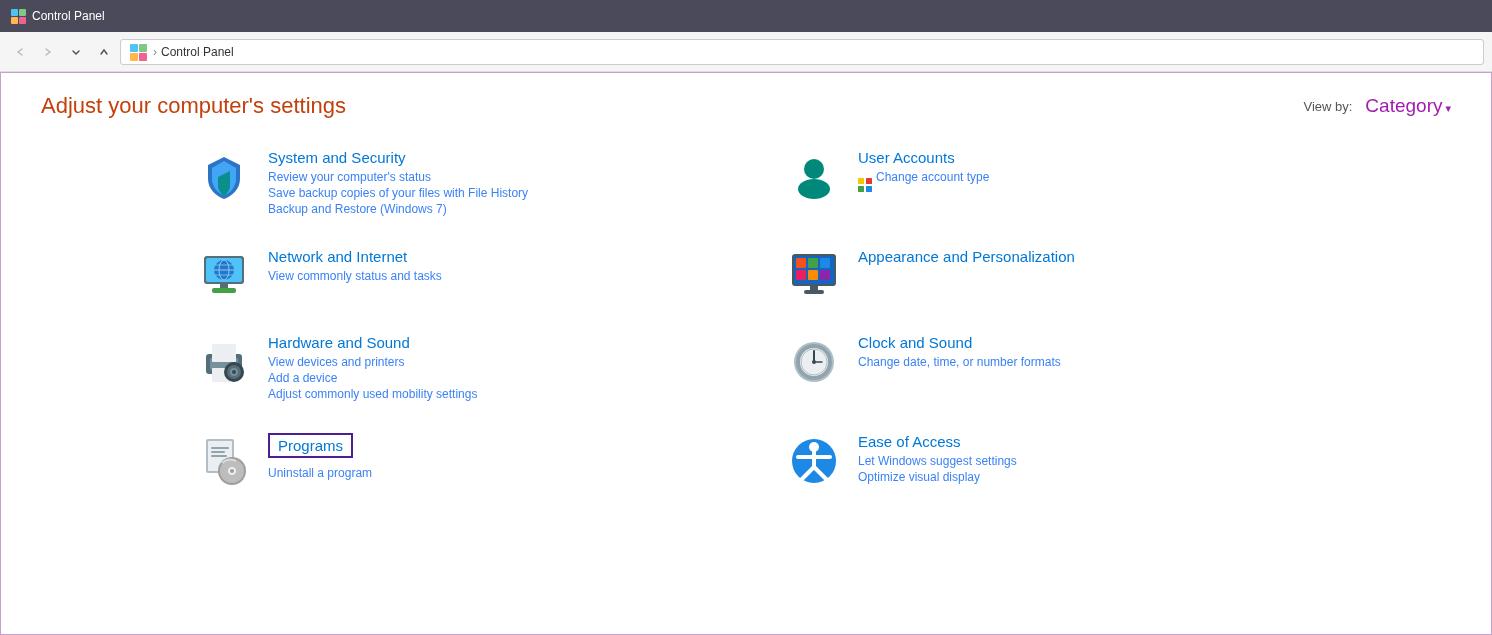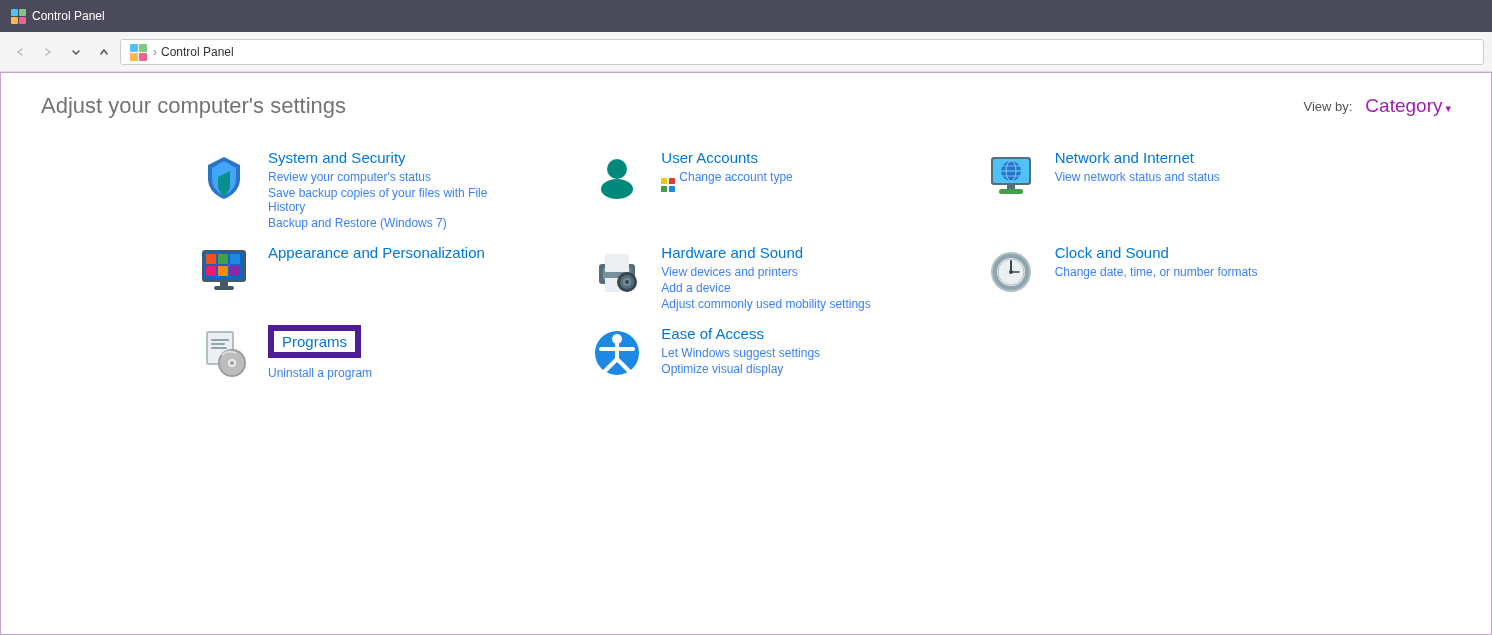--- a/index.html
+++ b/index.html
@@ -78,21 +78,21 @@
     }
 
     .header-row {
       display: flex;
       align-items: center;
       justify-content: space-between;
       margin-bottom: 30px;
     }
     .page-title {
       font-size: 22px;
-      color: #737373;
+      color: #c2410c;
       font-weight: 300;
     }
     .view-by {
       display: flex;
       align-items: center;
       gap: 13px;
       font-size: 13px;
       color: #555;
     }
     .view-by-dropdown {
@@ -102,22 +102,22 @@
       background: none;
       border: none;
       display: flex;
       align-items: center;
       gap: 3px;
     }
 
     
     .categories-grid {
       display: grid;
-      grid-template-columns: 1fr 1fr 1fr;
-      gap: 12px 80px;
+      grid-template-columns: 1fr 1fr;
+      gap: 30px 80px;
       max-width: 1100px;
       margin: 0 auto;
     }
 
     .category-item {
       display: flex;
       align-items: flex-start;
       gap: 16px;
       cursor: pointer;
     }
@@ -280,21 +280,21 @@
           <line x1="17" y1="15" x2="35" y2="15" stroke="#90caf9" stroke-width="0.8"></line>
           <line x1="17" y1="25" x2="35" y2="25" stroke="#90caf9" stroke-width="0.8"></line>
 
           <rect x="22" y="34" width="8" height="4" fill="#546e7a"></rect>
 
           <rect x="14" y="38" width="24" height="5" rx="2" fill="#43a047"></rect>
         </svg>
       </div>
       <div class="cat-content">
         <a class="cat-title">Network and Internet</a>
-        <a class="cat-link">View network status and status</a>
+        <a class="cat-link">View commonly status and tasks</a>
       </div>
     </div>
 
     <div class="category-item">
       <div class="cat-icon">
         <svg width="52" height="52" viewBox="0 0 52 52">
 
           <rect x="4" y="4" width="44" height="32" rx="3" fill="#455a64"></rect>
           <rect x="6" y="6" width="40" height="28" rx="2" fill="#1565c0"></rect>
 
@@ -373,21 +373,21 @@
 
           <circle cx="34" cy="36" r="14" fill="#9e9e9e"></circle>
           <circle cx="34" cy="36" r="12" fill="#bdbdbd"></circle>
           <circle cx="34" cy="36" r="4" fill="#eceff1"></circle>
           <circle cx="34" cy="36" r="2" fill="#9e9e9e"></circle>
 
           <path d="M24 28 Q30 22 38 26" stroke="#eeeeee" stroke-width="2" fill="none" opacity="0.7"></path>
         </svg>
       </div>
       <div class="cat-content">
-        <a class="cat-title" style="border: 6px solid #4c1d95; padding: 2px 8px; display:inline-block;">Programs</a>
+        <a class="cat-title" style="border: 2px solid #4c1d95; padding: 2px 8px; display:inline-block;">Programs</a>
         <a class="cat-link" style="margin-top:4px;">Uninstall a program</a>
       </div>
     </div>
 
     <div class="category-item">
       <div class="cat-icon">
         <svg width="52" height="52" viewBox="0 0 52 52">
 
           <circle cx="26" cy="26" r="22" fill="#1e88e5"></circle>
 

